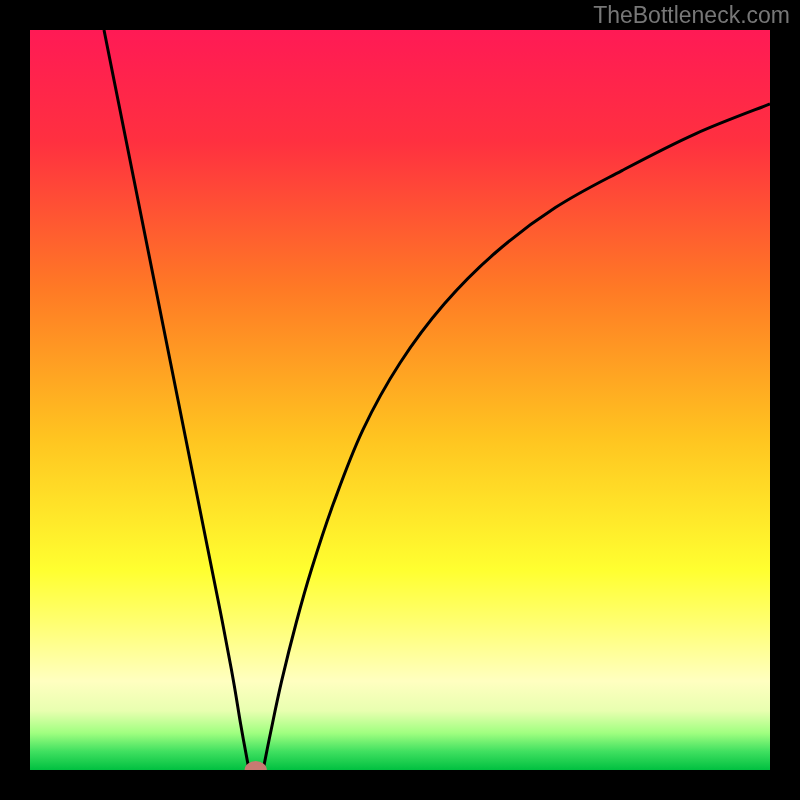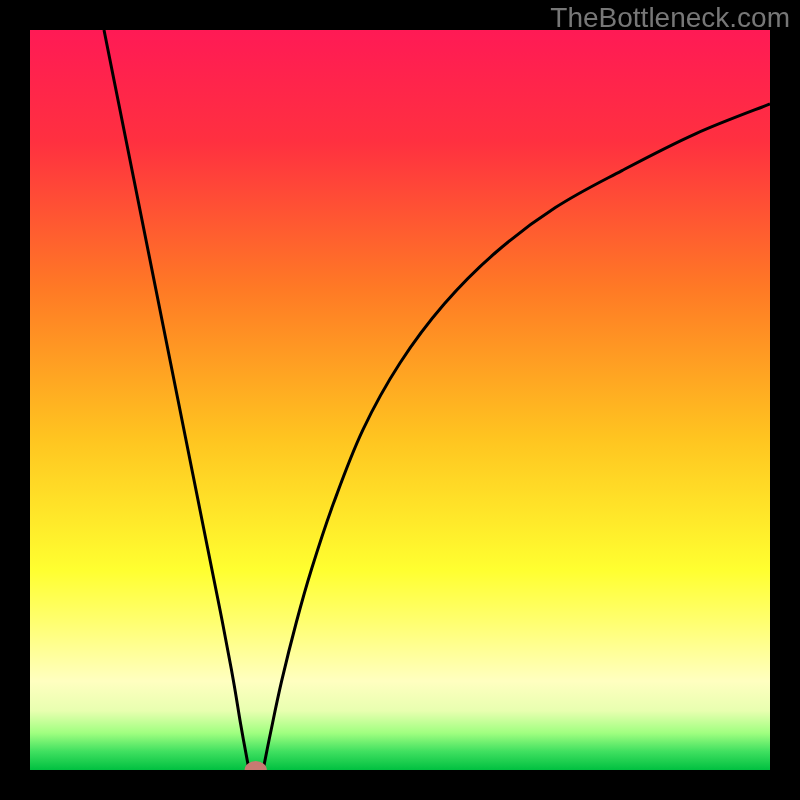--- a/index.html
+++ b/index.html
@@ -10,21 +10,21 @@
     background: #000;
     position: relative;
     overflow: hidden;
   }
   .watermark {
     position: absolute;
     top: 2px;
     right: 10px;
     color: #777;
     font-family: Arial, sans-serif;
-    font-size: 28px;
+    font-size: 23px;
     z-index: 10;
   }
   .plot-area {
     position: absolute;
     left: 30px;
     top: 30px;
     width: 740px;
     height: 740px;
   }
   svg { display: block; }

